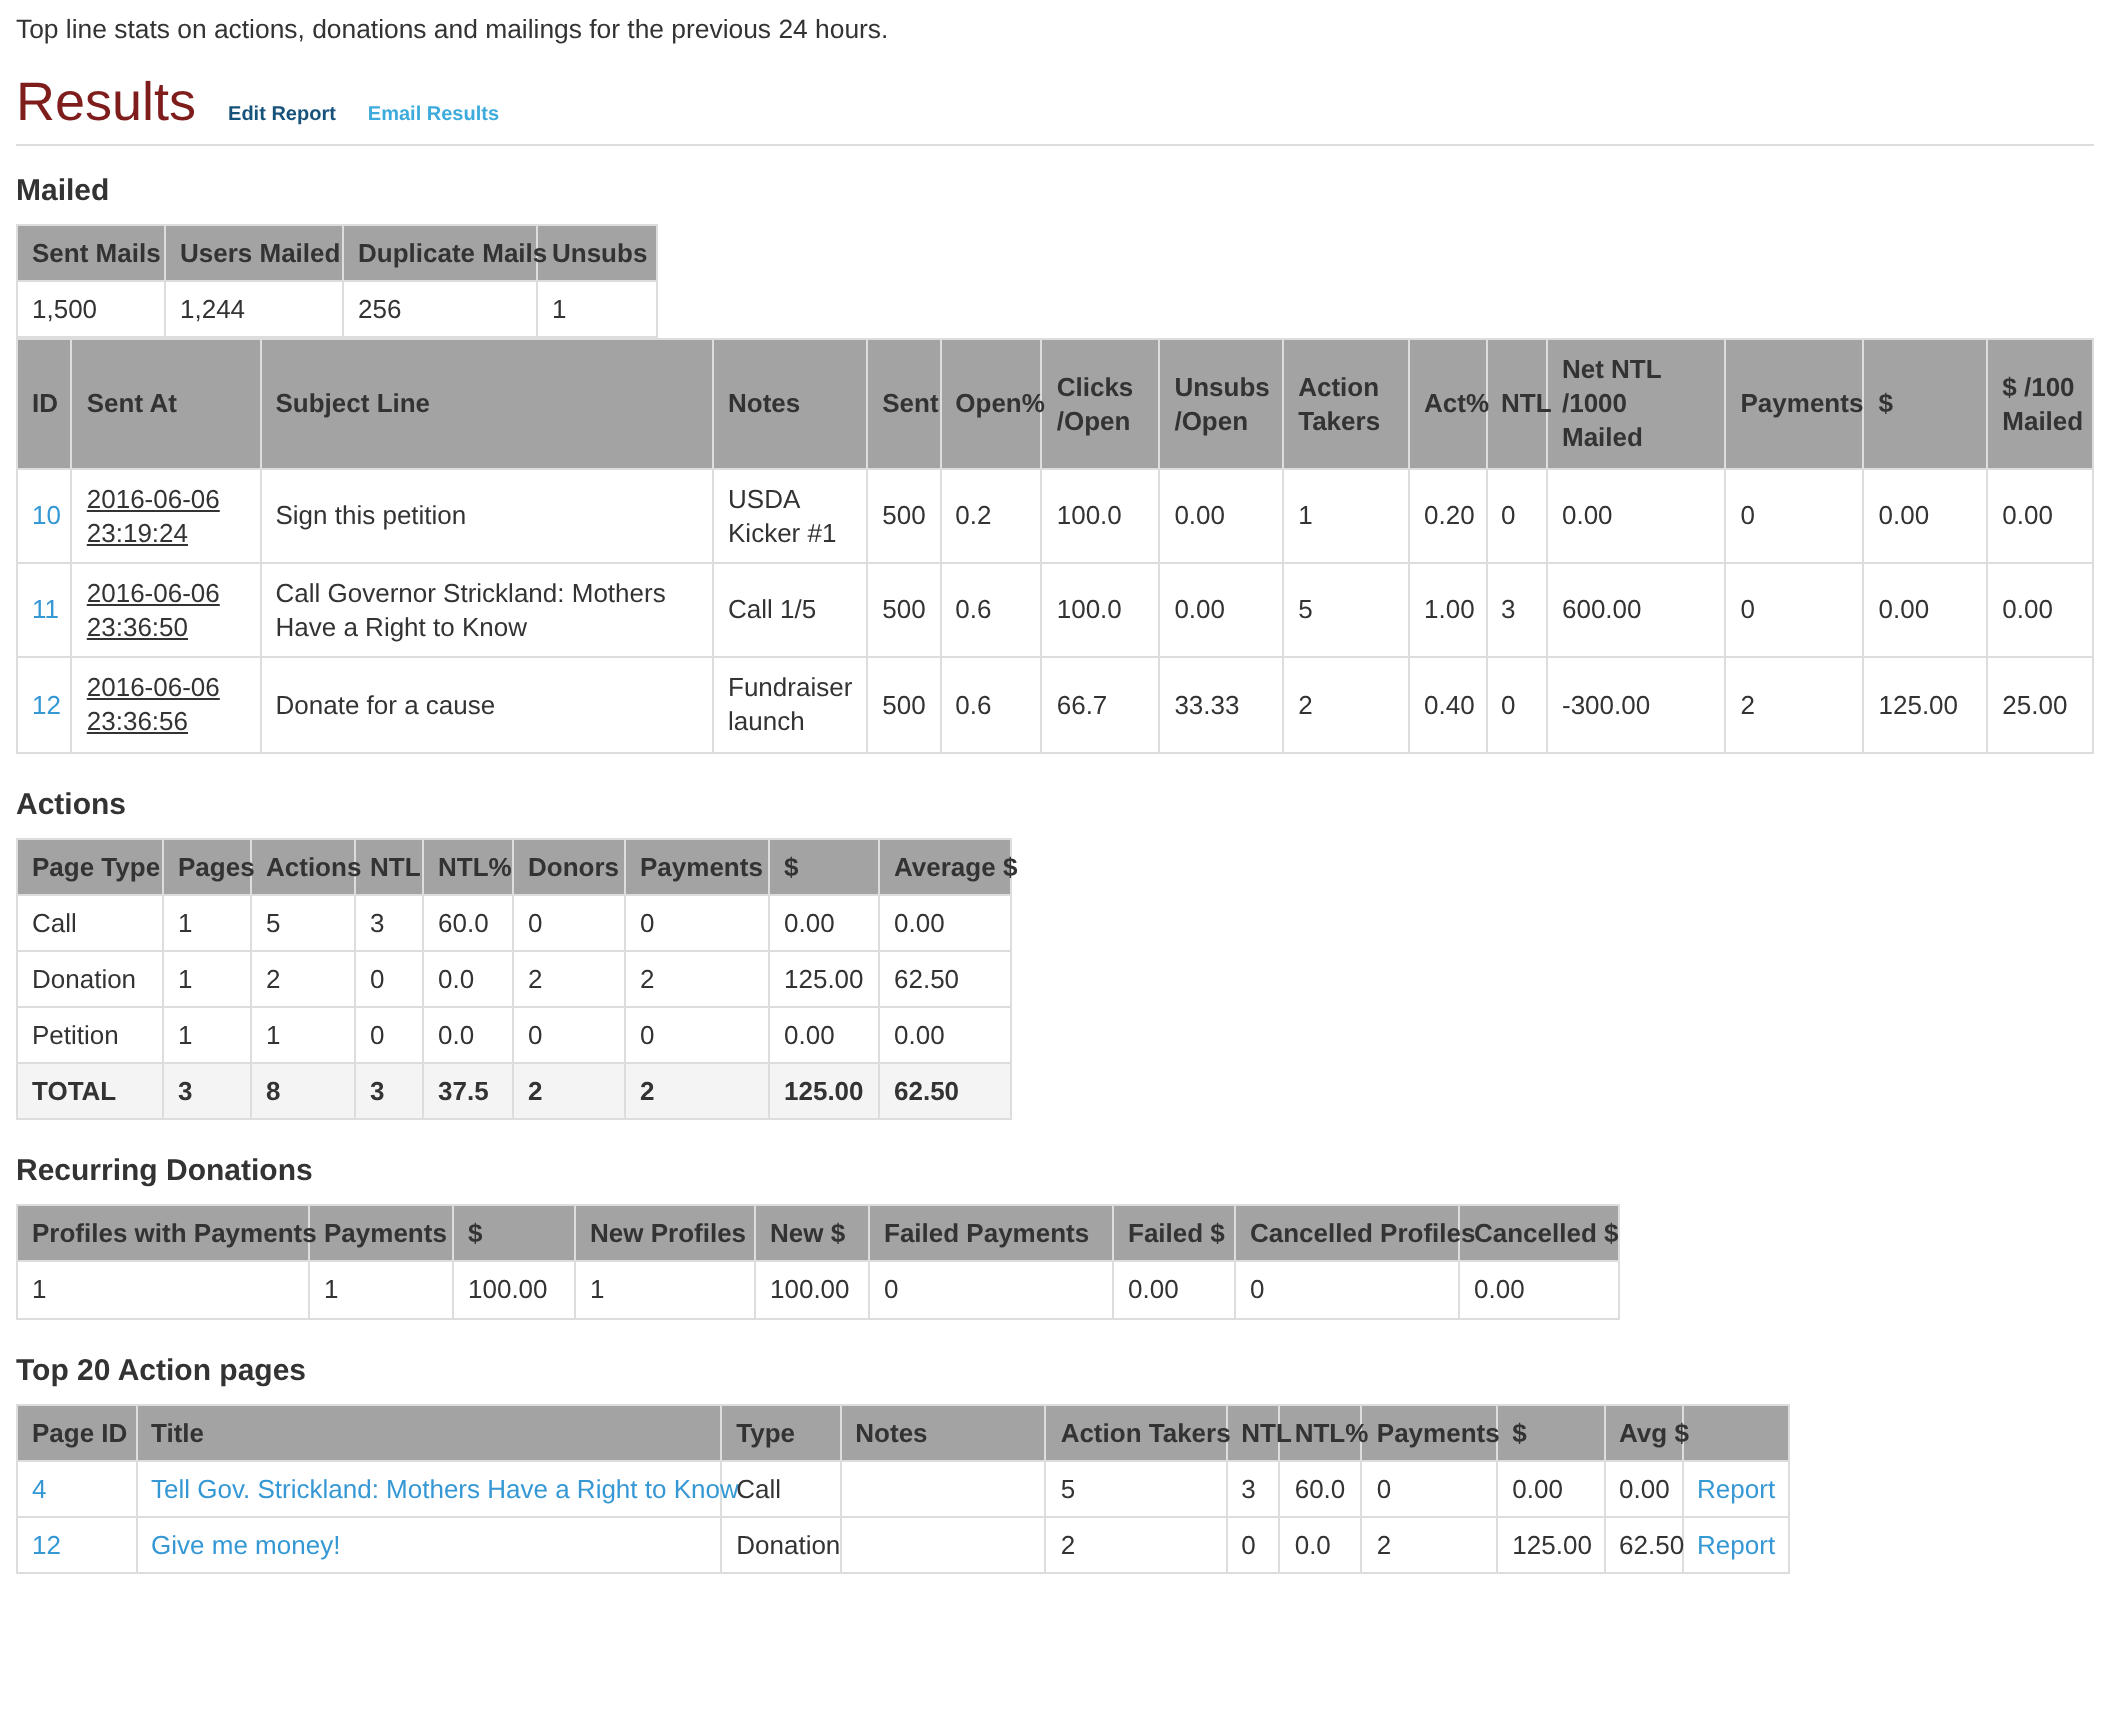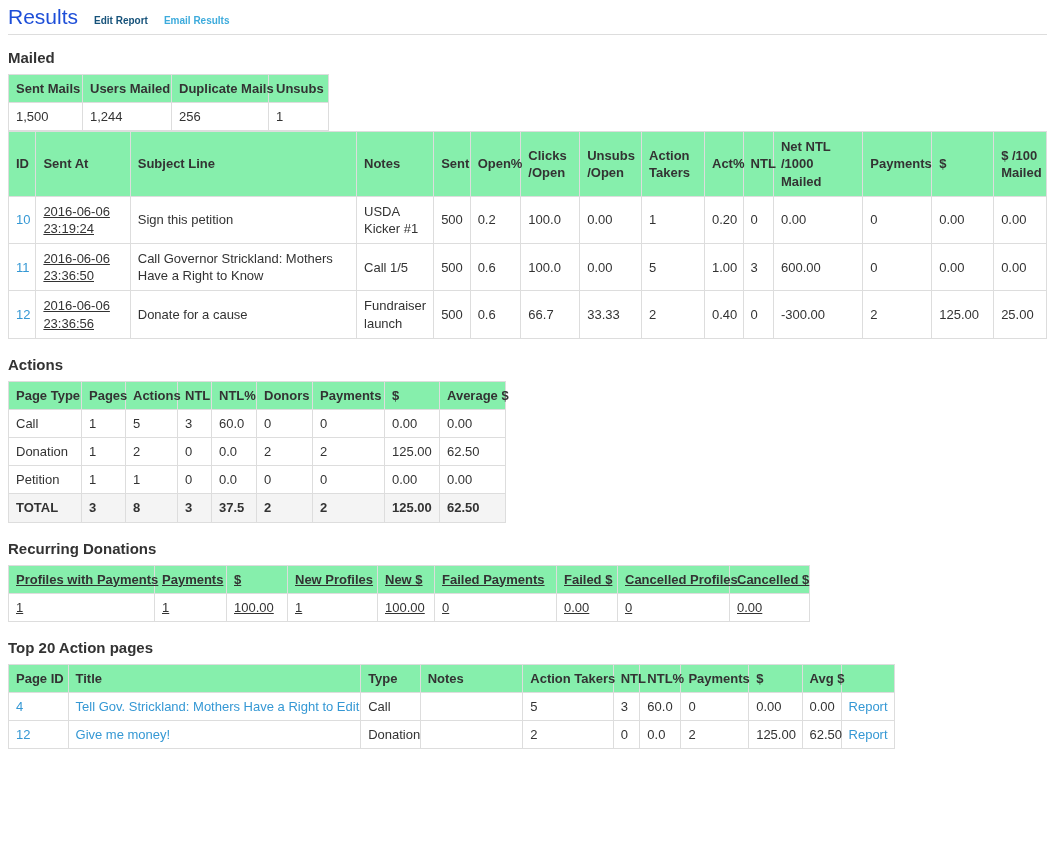--- a/index.html
+++ b/index.html
@@ -46,22 +46,22 @@
 
   .results-bar {
     display: flex;
     align-items: baseline;
     gap: 16px;
     border-bottom: 1px solid #dddddd;
     padding-bottom: 7px;
     margin-bottom: 14px;
   }
   .results-bar .results-word {
-    font-size: 21px;
-    color: #1d4ed8;
+    font-size: 27px;
+    color: #7f1d1d;
     font-weight: normal;
     line-height: 1;
   }
   .results-bar a {
     font-size: 10px;
     font-weight: bold;
     text-decoration: none;
     line-height: 1;
   }
   a.link-dark { color: #16527a; }
@@ -89,21 +89,21 @@
   table.rpt th,
   table.rpt td {
     border: 1px solid #dddddd;
     padding: 5px 7px;
     text-align: left;
     vertical-align: middle;
     white-space: nowrap;
     line-height: 1.32;
   }
   table.rpt th {
-    background: #86efac;
+    background: #a3a3a3;
     font-weight: bold;
     color: #333333;
     vertical-align: middle;
   }
   table.rpt td { color: #333333; }
   table.rpt tr.total-row td {
     font-weight: bold;
     background: #f4f4f4;
   }
 
@@ -137,21 +137,21 @@
   table.toppages col.t-takers  { width: 88px; }
   table.toppages col.t-ntl     { width: 26px; }
   table.toppages col.t-ntlp    { width: 40px; }
   table.toppages col.t-pay     { width: 66px; }
   table.toppages col.t-dollar  { width: 52px; }
   table.toppages col.t-avg     { width: 38px; }
   table.toppages col.t-report  { width: 52px; }
   table.toppages { table-layout: fixed; width: 887px; }
 
   
-  table.recurring { table-layout: fixed; width: 764px; text-decoration: underline; }
+  table.recurring { table-layout: fixed; width: 764px; }
   table.recurring col.r-c0 { width: 146px; }
   table.recurring col.r-c1 { width: 72px; }
   table.recurring col.r-c2 { width: 61px; }
   table.recurring col.r-c3 { width: 90px; }
   table.recurring col.r-c4 { width: 57px; }
   table.recurring col.r-c5 { width: 122px; }
   table.recurring col.r-c6 { width: 61px; }
   table.recurring col.r-c7 { width: 112px; }
   table.recurring col.r-c8 { width: 80px; }
 
@@ -178,20 +178,21 @@
     color: #3598d4;
     text-decoration: none;
   }
   .two-line { line-height: 1.3; text-decoration: underline; }
 </style>
 </head>
 <body>
 
 <div class="page">
 
+  <div class="subtitle">Top line stats on actions, donations and mailings for the previous 24 hours.</div>
 
   <div class="results-bar">
     <span class="results-word">Results</span>
     <a class="link-dark" href="#">Edit Report</a>
     <a class="link-blue" href="#">Email Results</a>
   </div>
 
   <h3 class="section-title first">Mailed</h3>
   <table class="rpt mailed">
     <colgroup>
@@ -451,21 +452,21 @@
         <th>NTL%</th>
         <th>Payments</th>
         <th>$</th>
         <th>Avg $</th>
         <th></th>
       </tr>
     </thead>
     <tbody>
       <tr>
         <td><a class="cell-link" href="#">4</a></td>
-        <td><a class="cell-link" href="#">Tell Gov. Strickland: Mothers Have a Right to Edit</a></td>
+        <td><a class="cell-link" href="#">Tell Gov. Strickland: Mothers Have a Right to Know</a></td>
         <td>Call</td>
         <td></td>
         <td>5</td>
         <td>3</td>
         <td>60.0</td>
         <td>0</td>
         <td>0.00</td>
         <td>0.00</td>
         <td><a class="cell-link" href="#">Report</a></td>
       </tr>

